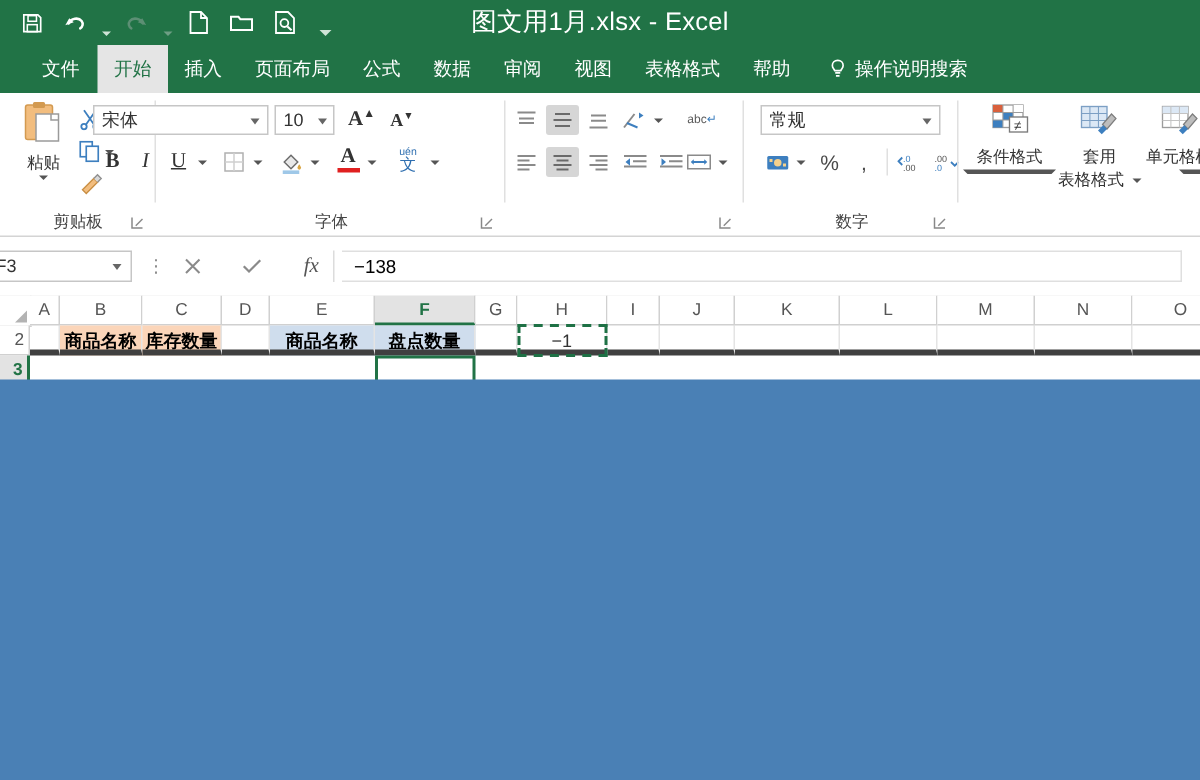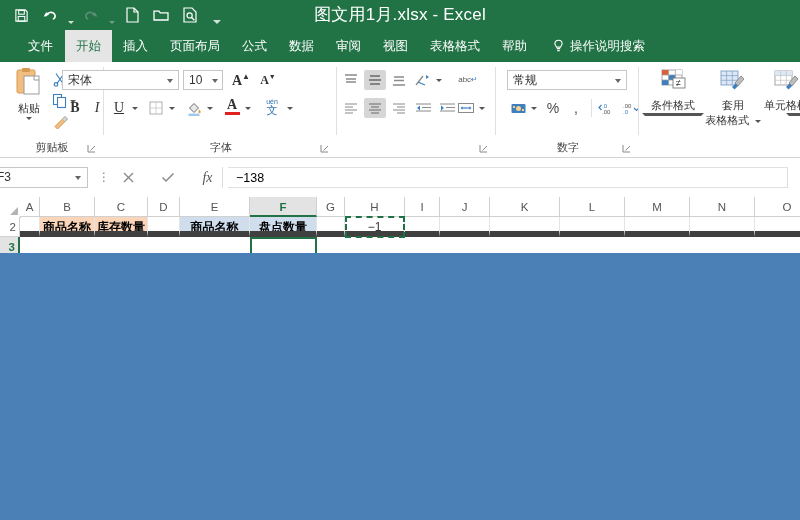--- a/index.html
+++ b/index.html
@@ -88,21 +88,21 @@
   .colhdr{position:absolute;left:20px;top:0;height:20px;right:0;}
   .ch{position:absolute;top:0;height:20px;line-height:20px;text-align:center;font-size:11.5px;color:#555;
     background:#fff;border-right:1px solid #d0d0d0;border-bottom:1px solid #d0d0d0;box-sizing:border-box;cursor:pointer;}
   .ch.sel{background:#e3e3e3;border-bottom:2px solid #217346;color:#217346;font-weight:bold;}
   .rowhdr{position:absolute;left:0;top:20px;width:20px;}
   .rh{position:absolute;left:0;width:20px;height:20px;line-height:20px;text-align:right;padding-right:3px;box-sizing:border-box;
     font-size:11.5px;color:#555;background:#fff;border-right:1px solid #d0d0d0;border-bottom:1px solid #d0d0d0;cursor:pointer;}
   .rh.sel{background:#e3e3e3;border-right:2px solid #217346;color:#217346;font-weight:bold;}
   .cells{position:absolute;left:20px;top:20px;right:0;bottom:0;}
   .cell{position:absolute;height:20px;line-height:20px;box-sizing:border-box;font-size:12px;
-    border-right:1px solid #e4e4e4;border-bottom:6px solid #404040;overflow:hidden;white-space:nowrap;}
+    border-right:1px solid #e4e4e4;border-bottom:4px solid #404040;overflow:hidden;white-space:nowrap;}
   .cell.hdrA{background:#fbd5b9;color:#000;font-weight:bold;text-align:center;}
   .cell.hdrB{background:#cfdded;color:#000;font-weight:bold;text-align:center;}
   .cell.num{text-align:center;}
   .activecell{position:absolute;box-sizing:border-box;border:2px solid #217346;}
   .marquee{position:absolute;box-sizing:border-box;border:2px dashed #1e7145;}
 
   
   .overlay{position:absolute;left:0;top:253px;width:800px;height:267px;background:#4a80b5;}
 </style>
 </head>

